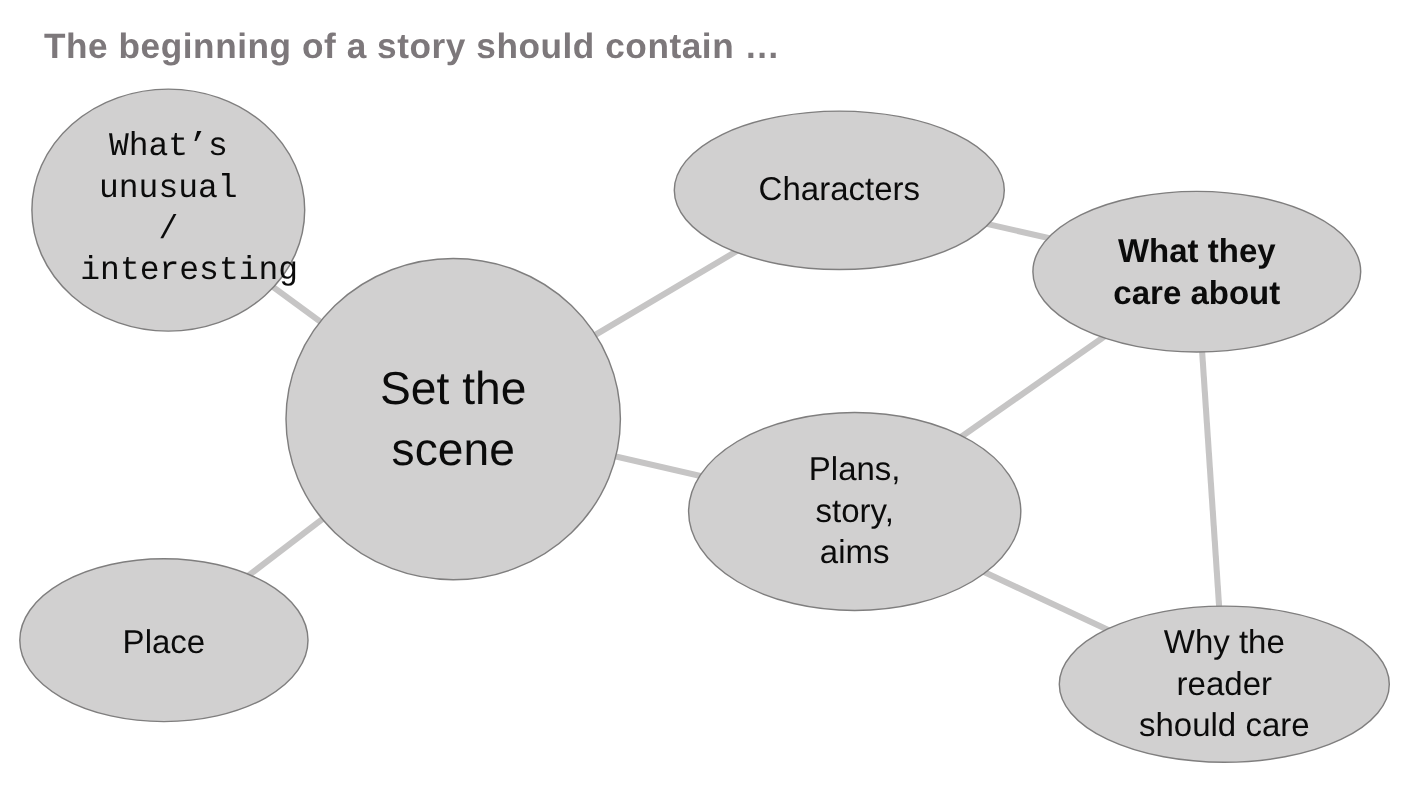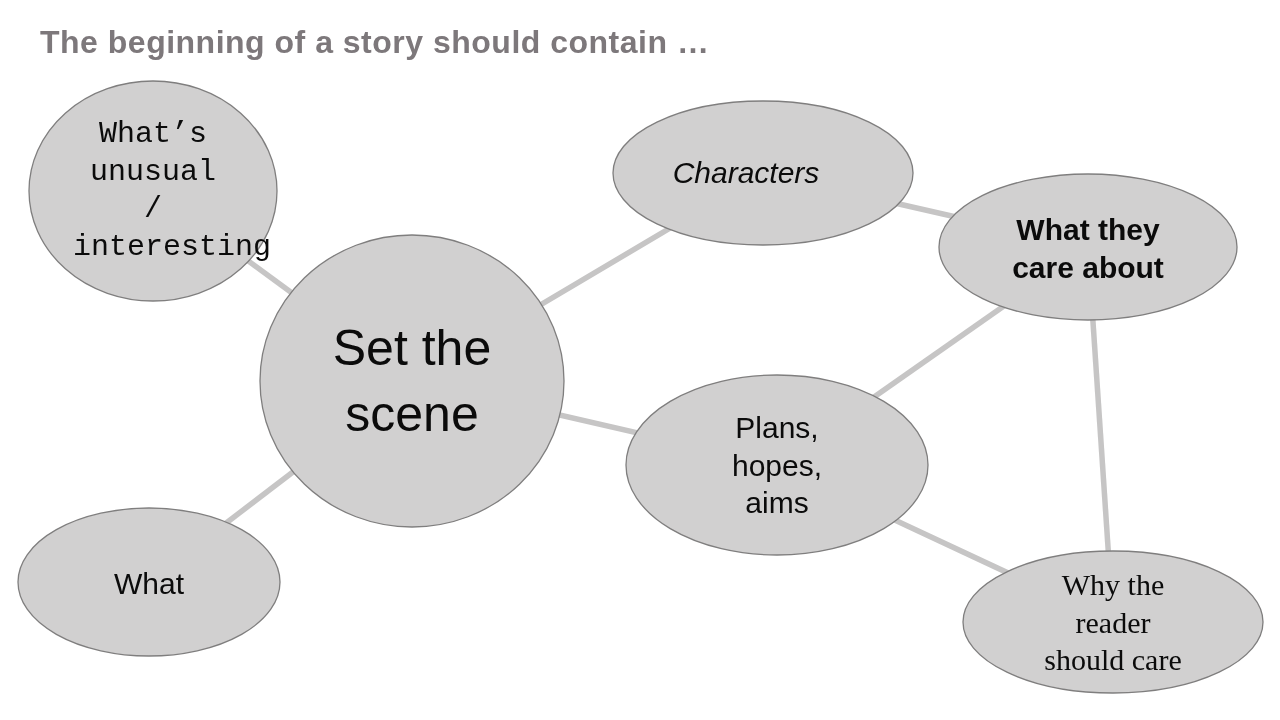--- a/index.html
+++ b/index.html
@@ -45,21 +45,21 @@
   }
   .node-label {
     position: absolute;
     transform: translate(-50%, -50%);
     text-align: center;
     color: #0b0b0b;
     font-size: 30px;
     line-height: 1.25;
   }
   .node-label.center-node {
-    font-size: 50px;
+    font-size: 42px;
     line-height: 1.32;
   }
 </style>
 </head>
 <body>
 
 <div class="slide">
 
   <h1 class="title">The beginning of a story should contain …</h1>
 
@@ -80,19 +80,19 @@
       <ellipse cx="763" cy="173" rx="150" ry="72" fill="#d1d0d0"></ellipse>
       <ellipse cx="1088" cy="247" rx="149" ry="73" fill="#d1d0d0"></ellipse>
       <ellipse cx="777" cy="465" rx="151" ry="90" fill="#d1d0d0"></ellipse>
       <ellipse cx="1113" cy="622" rx="150" ry="71" fill="#d1d0d0"></ellipse>
       <ellipse cx="149" cy="582" rx="131" ry="74" fill="#d1d0d0"></ellipse>
     </g>
   </svg>
 
   <div class="node-label" style="left:153px; top:191px; width:160px;font-family:Liberation Mono, monospace;">What’s unusual / interesting</div>
   <div class="node-label center-node" style="left:412px; top:381px; width:220px;">Set the scene</div>
-  <div class="node-label" style="left:746px; top:173px; width:280px;font-style:italic;">Characters</div>
+  <div class="node-label" style="left:763px; top:173px; width:280px;">Characters</div>
   <div class="node-label" style="left:1088px; top:248px; width:160px;font-weight:bold;">What they care about</div>
-  <div class="node-label" style="left:777px; top:465px; width:122px;">Plans, hopes, aims</div>
-  <div class="node-label" style="left:1113px; top:622px; width:162px;font-family:Liberation Serif, serif;">Why the reader should care</div>
-  <div class="node-label" style="left:149px; top:584px; width:200px;">What</div>
+  <div class="node-label" style="left:777px; top:465px; width:122px;">Plans, story, aims</div>
+  <div class="node-label" style="left:1113px; top:622px; width:162px;">Why the reader should care</div>
+  <div class="node-label" style="left:149px; top:584px; width:200px;">Place</div>
 
 </div>
 
 </body></html>

